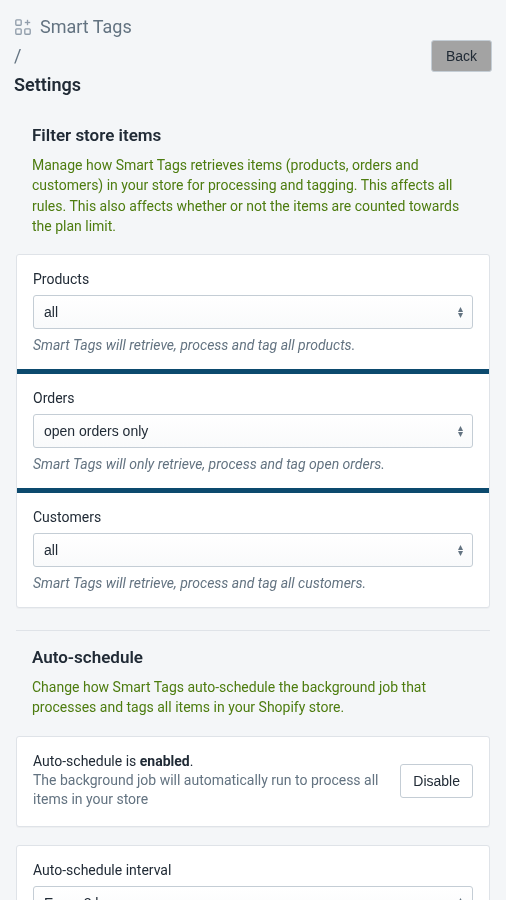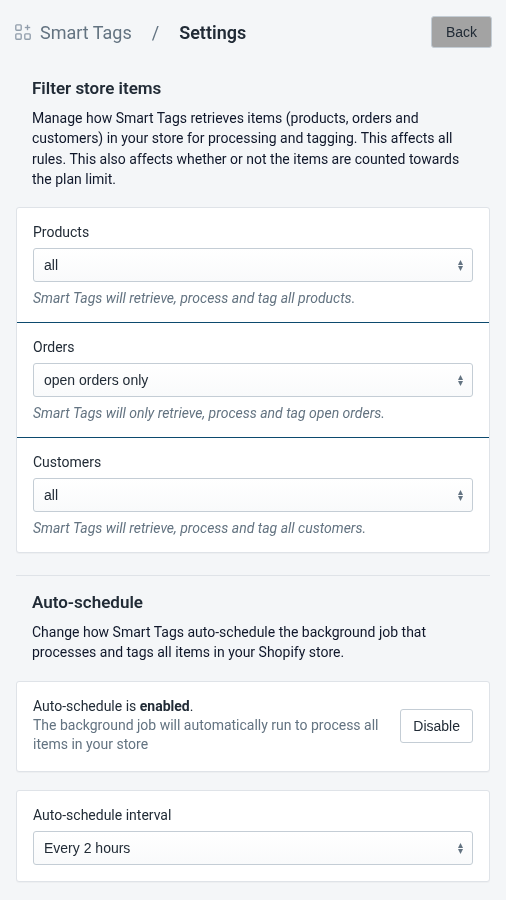--- a/index.html
+++ b/index.html
@@ -14,22 +14,23 @@
 }
 .header {
   display: flex;
   align-items: center;
   justify-content: space-between;
   padding: 16px 14px 14px 14px;
 }
 .breadcrumb {
   display: flex;
   align-items: flex-start;
-  gap: 20px;
+  gap: 8px;
   font-size: 18px;
+  flex-direction: column;
 }
 .breadcrumb-app {
   color: #637381;
   display: flex;
   align-items: center;
   gap: 8px;
 }
 .breadcrumb-sep {
   color: #637381;
 }
@@ -51,35 +52,35 @@
   margin-top: 16px;
 }
 .section-title {
   font-size: 17px;
   font-weight: 600;
   color: #212b36;
   margin-bottom: 10px;
   padding: 0 16px;
 }
 .section-desc {
-  color: #0f172a;
+  color: #4d7c0f;
   font-size: 14px;
   line-height: 1.45;
   margin-bottom: 18px;
   padding: 0 16px;
 }
 .card {
   background: #fff;
   border: 1px solid #dfe3e8;
   border-radius: 3px;
   box-shadow: 0 1px 1px rgba(0,0,0,0.03);
 }
 .card-section {
   padding: 16px;
-  border-bottom: 1px solid #0c4a6e;
+  border-bottom: 5px solid #0c4a6e;
 }
 .card-section:last-child {
   border-bottom: none;
 }
 .field-label {
   font-size: 14px;
   color: #212b36;
   margin-bottom: 8px;
   font-weight: 400;
 }

